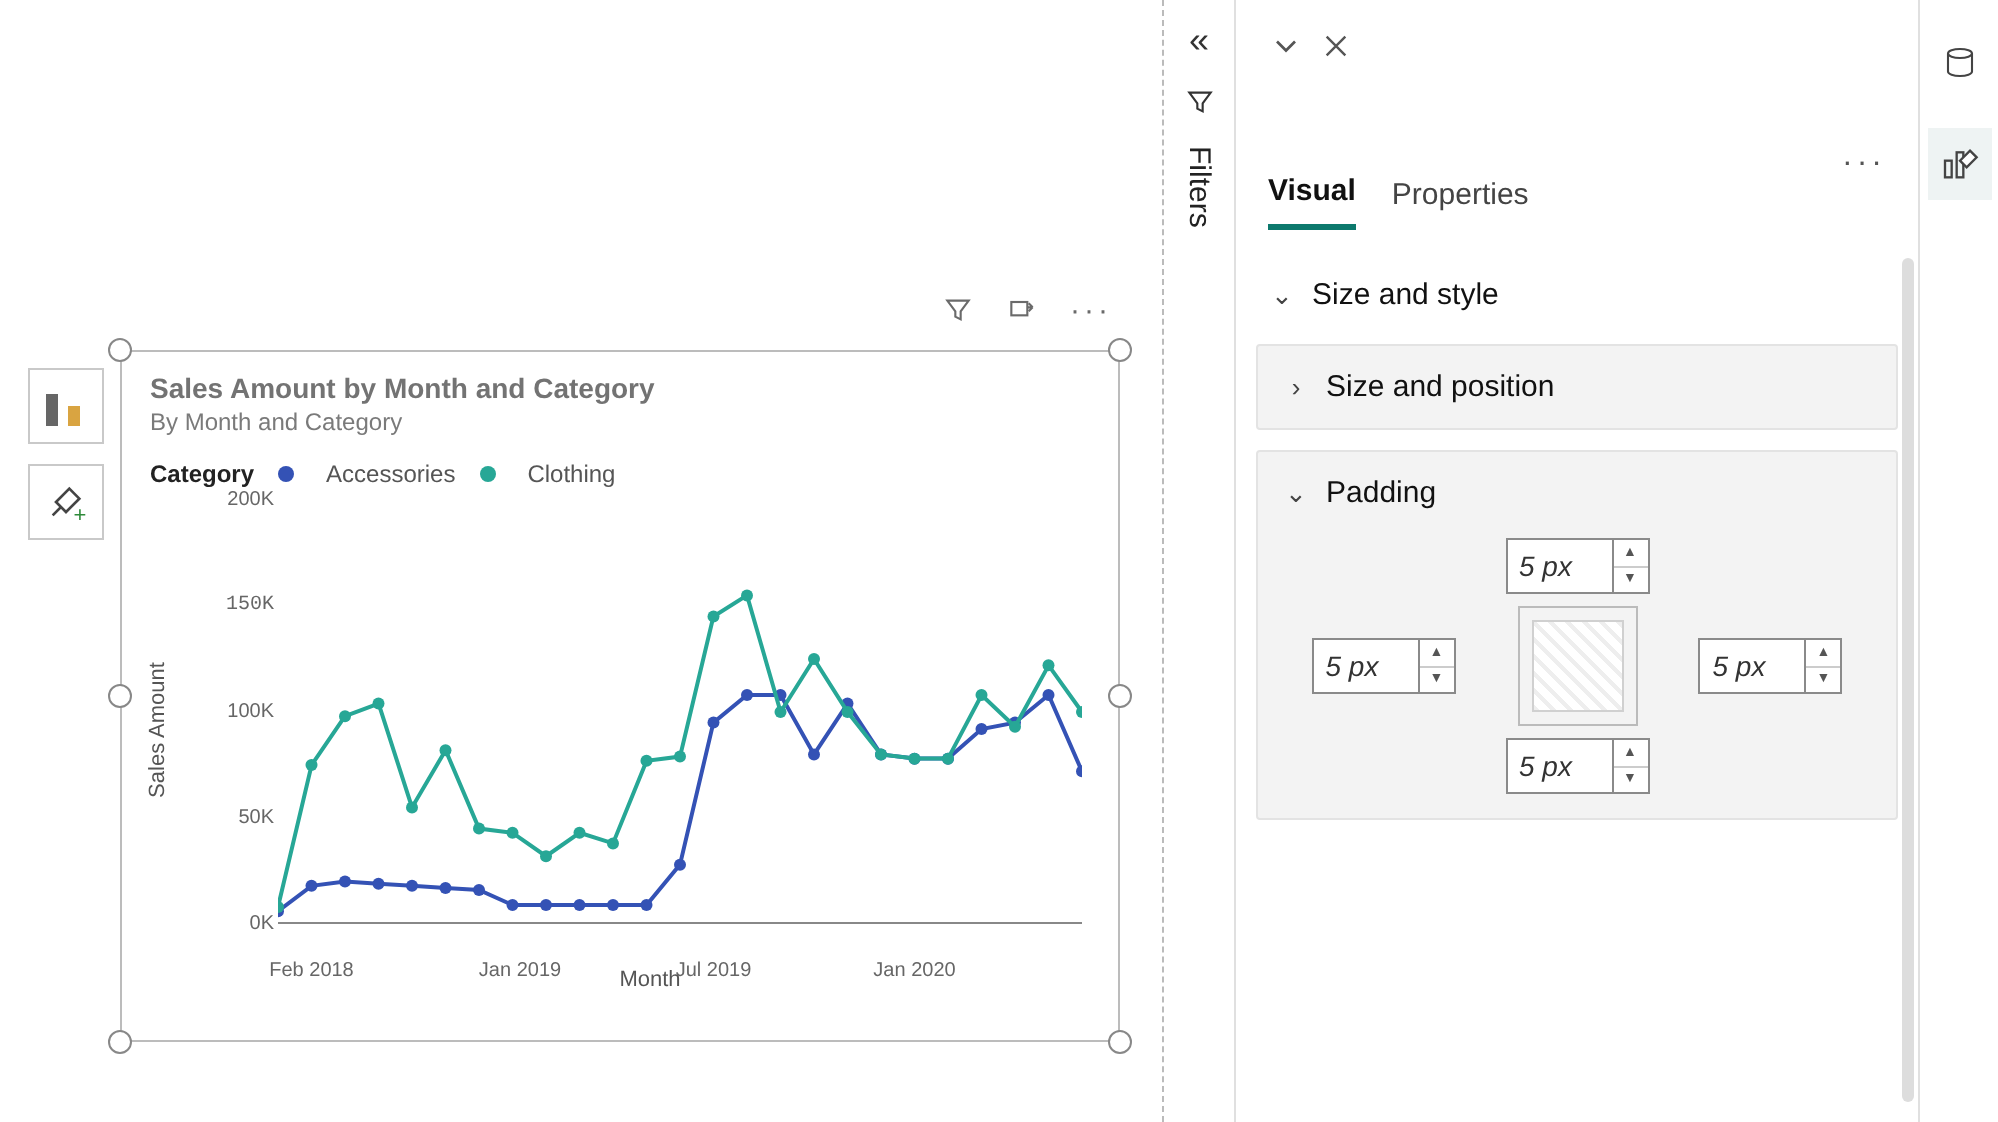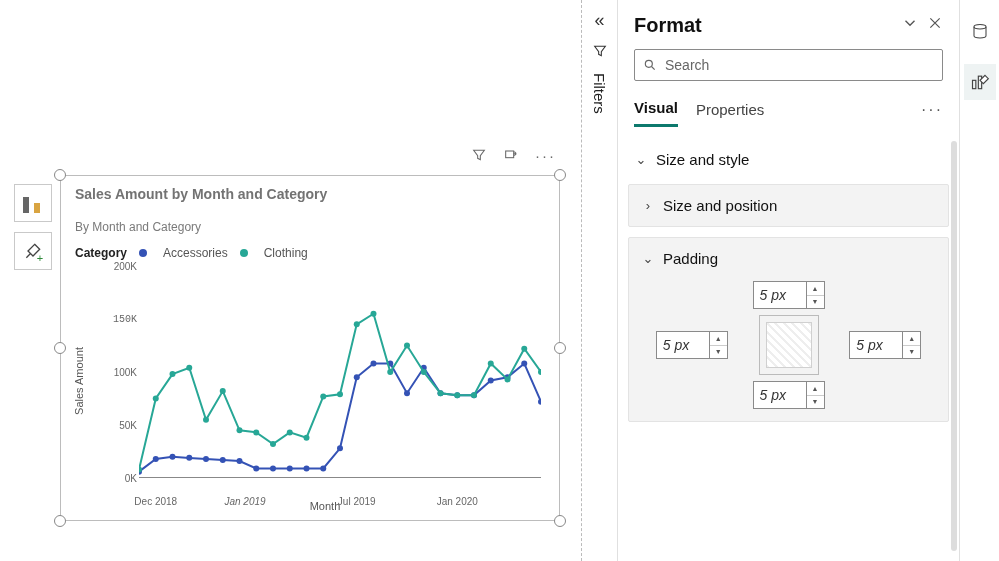--- a/index.html
+++ b/index.html
@@ -84,20 +84,21 @@
     align-items: center;
     padding: 0 16px;
     gap: 18px;
     border-bottom: none;
   }
   .tab {
     font-size: 15px;
     padding: 6px 0 8px 0;
     cursor: pointer;
     color: #444;
+    margin-top: 32px;
   }
   .tab.active {
     font-weight: 600;
     color: #111;
     border-bottom: 3px solid #0d796d;
   }
   .tabs .more { margin-left: auto; font-size: 16px; letter-spacing: 2px; color: #555; cursor: pointer; }
   .sections {
     padding: 14px 10px 10px 10px;
     overflow-y: auto;
@@ -235,21 +236,21 @@
     position: absolute; width: 12px; height: 12px;
     border: 1px solid #888; border-radius: 50%; background: #fff;
   }
   .h-tl { left: -7px; top: -7px; }
   .h-tr { right: -7px; top: -7px; }
   .h-bl { left: -7px; bottom: -7px; }
   .h-br { right: -7px; bottom: -7px; }
   .h-ml { left: -7px; top: 50%; margin-top: -6px; }
   .h-mr { right: -7px; top: 50%; margin-top: -6px; }
   .viz-title { font-size: 14px; font-weight: 600; color: #737373; }
-  .viz-sub { font-size: 12px; color: #7a7a7a; margin-top: 18px; }
+  .viz-sub { font-size: 12px; color: #7a7a7a; margin-top: 2px; }
   .legend {
     display: flex; align-items: center; gap: 12px; margin-top: 12px;
     font-size: 12px;
   }
   .legend .leg-title { font-weight: 600; color: #222; }
   .leg-item { display: flex; align-items: center; gap: 16px; color: #555; }
   .dot { width: 8px; height: 8px; border-radius: 50%; display: inline-block; }
   .dot-a { background: #3452b5; }
   .dot-b { background: #27a796; }
   .plot-area {
@@ -336,22 +337,22 @@
         <span class="y-label">Sales Amount</span>
         <div class="y-ticks" id="yticks">
             <span class="y-tick" style="top: 212px;">0K</span>
             <span class="y-tick" style="top: 159px;">50K</span>
             <span class="y-tick" style="top: 106px;">100K</span>
             <span class="y-tick" style="top: 53px; font-family: Liberation Mono, monospace;">150K</span>
             <span class="y-tick" style="top: 0px;">200K</span>
           </div>
         <div class="axis-x"></div>
         <div class="x-ticks" id="xticks">
-            <span class="x-tick" style="left: 16.75px;">Dec 2018</span>
-            <span class="x-tick" style="left: 106px; font-style: italic;">Jan 2019</span>
+            <span class="x-tick" style="left: 16.75px;">Feb 2018</span>
+            <span class="x-tick" style="left: 121px;">Jan 2019</span>
             <span class="x-tick" style="left: 217.75px;">Jul 2019</span>
             <span class="x-tick" style="left: 318.25px;">Jan 2020</span>
           </div>
         <svg class="lines" id="lines-svg" viewBox="0 0 402 212" preserveAspectRatio="none" style="width: 402px; height: 212px;">
             <path d="M0.0 205.6 L16.8 192.9 L33.5 190.8 L50.3 191.9 L67.0 192.9 L83.8 194.0 L100.5 195.0 L117.3 202.5 L134.0 202.5 L150.8 202.5 L167.5 202.5 L184.3 202.5 L201.0 182.3 L217.7 111.3 L234.5 97.5 L251.3 97.5 L268.0 127.2 L284.8 101.8 L301.5 127.2 L318.3 129.3 L335.0 129.3 L351.8 114.5 L368.5 111.3 L385.3 97.5 L402.0 135.7 " fill="none" stroke="#3452b5" stroke-width="2"></path>
             <circle cx="0" cy="205.64" r="3" fill="#3452b5"></circle>
             <circle cx="16.75" cy="192.92000000000002" r="3" fill="#3452b5"></circle>
             <circle cx="33.5" cy="190.8" r="3" fill="#3452b5"></circle>
             <circle cx="50.25" cy="191.86" r="3" fill="#3452b5"></circle>
             <circle cx="67" cy="192.92000000000002" r="3" fill="#3452b5"></circle>
@@ -411,40 +412,30 @@
 <div class="divider">
   <span class="collapse-icon">«</span>
   <svg width="16" height="16" viewBox="0 0 24 24" fill="none" stroke="#333" stroke-width="1.6">
       <path d="M4 5h16l-6 8v6l-4-2v-4z"></path>
     </svg>
   <span class="filters-label">Filters</span>
 </div>
 
 <div class="format-pane">
   <div class="format-header">
-    <h1>Format</h1>
     <span class="hdr-icon">
       <svg width="18" height="18" viewBox="0 0 24 24" fill="none" stroke="#555" stroke-width="1.8">
           <path d="M6 9l6 6 6-6"></path>
         </svg>
     </span>
     <span class="hdr-icon">
       <svg width="16" height="16" viewBox="0 0 24 24" fill="none" stroke="#555" stroke-width="1.8">
           <path d="M5 5l14 14M19 5L5 19"></path>
         </svg>
     </span>
-  </div>
-  <div class="search-wrap">
-    <div class="search">
-      <svg width="14" height="14" viewBox="0 0 24 24" fill="none" stroke="#666" stroke-width="2">
-          <circle cx="10" cy="10" r="6"></circle>
-          <path d="M20 20l-5-5"></path>
-        </svg>
-      <input type="text" placeholder="Search" style="">
-    </div>
   </div>
   <div class="tabs">
     <div class="tab active">Visual</div>
     <div class="tab">Properties</div>
     <div class="more">···</div>
   </div>
 
   <div class="sections">
     <div class="scroll-hint"></div>
     <div class="section-title">

